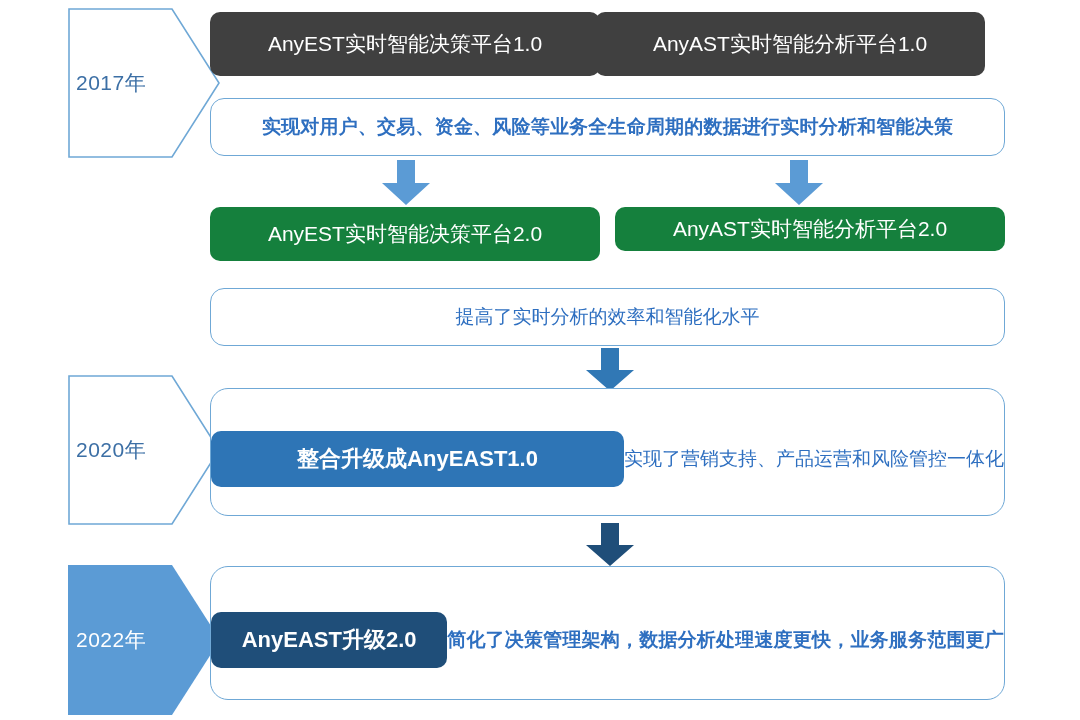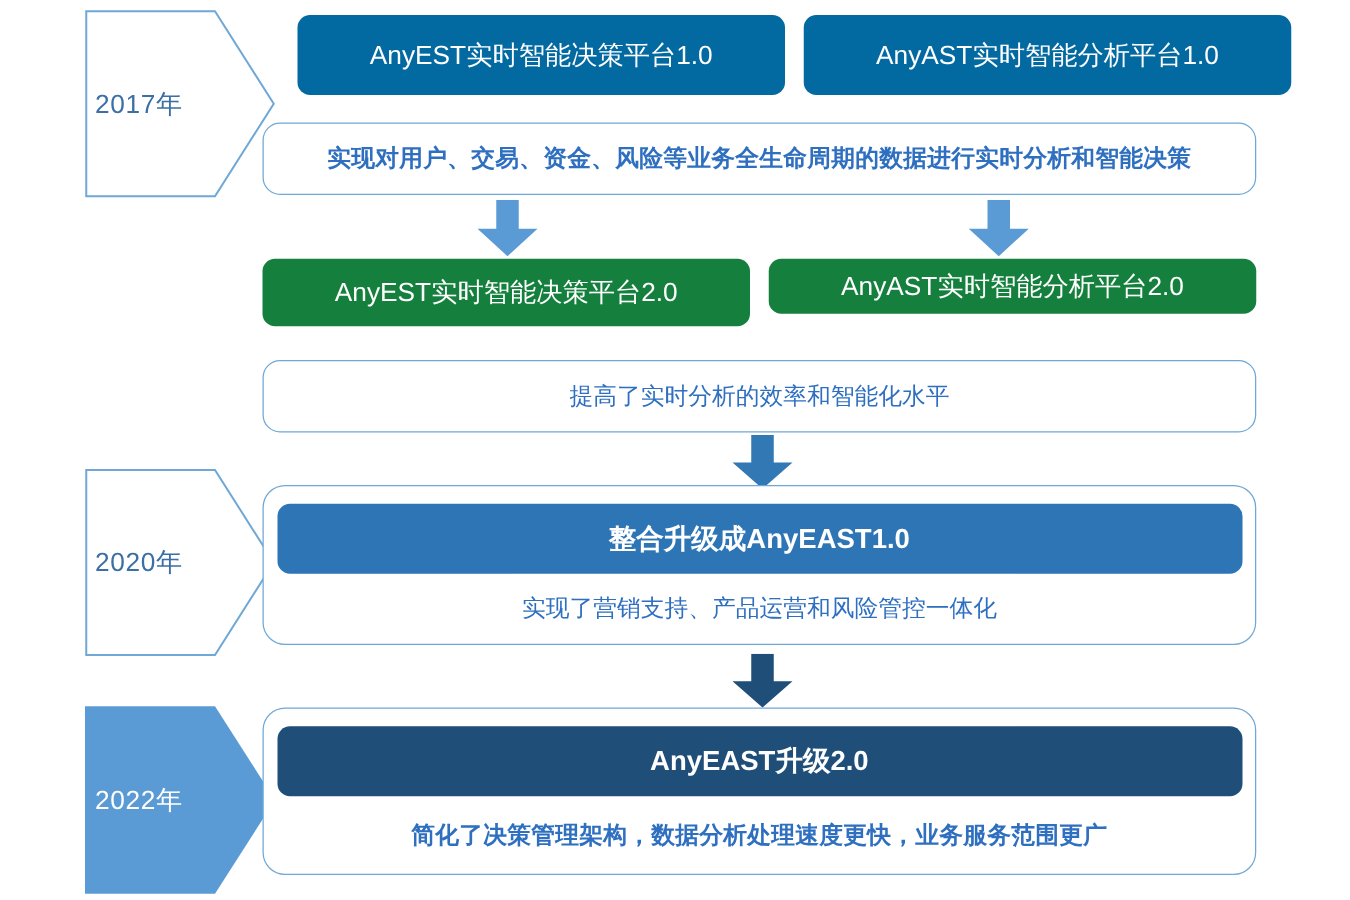--- a/index.html
+++ b/index.html
@@ -51,21 +51,21 @@
   .row { position: absolute; left: 210px; }
 
   .pill {
     border-radius: 10px;
     display: flex;
     align-items: center;
     justify-content: center;
     color: #ffffff;
     white-space: nowrap;
   }
-  .pill-l1 { background: #0369a1; font-size: 21px; margin-left: 28px; }
+  .pill-l1 { background: #404040; font-size: 21px; }
   .pill-l2 { background: #15803d; font-size: 21px; }
 
   .desc-card {
     border: 1.4px solid #6FA8D6;
     border-radius: 14px;
     background: #ffffff;
     display: flex;
     align-items: center;
     justify-content: center;
   }
@@ -76,21 +76,21 @@
     text-align: center;
   }
   .desc-text.bold { font-weight: bold; letter-spacing: 0.2px; }
 
   
   .group-card {
     border: 1.4px solid #6FA8D6;
     border-radius: 18px;
     background: #ffffff;
     display: flex;
-    flex-direction: column;
+    flex-direction: row;
     align-items: center;
     padding-top: 14px;
   }
   .group-head {
     width: 772px;
     height: 56px;
     border-radius: 10px;
     display: flex;
     align-items: center;
     justify-content: center;
@@ -135,21 +135,21 @@
   <div class="chevron filled" style="top:565px;">
     <svg viewBox="0 0 152 150">
       <path d="M0,0 L104,0 L152,75 L104,150 L0,150 Z" fill="#5B9BD5" stroke="none"></path>
     </svg>
     <span class="year-label">2022年</span>
   </div>
 
   <div class="row pill pill-l1" style="top:12px; width:390px; height:64px;">
     <span>AnyEST实时智能决策平台1.0</span>
   </div>
-  <div class="row pill pill-l1" style="top:12px; left:615px; width:390px; height:64px;">
+  <div class="row pill pill-l1" style="top:12px; left:595px; width:390px; height:64px;">
     <span>AnyAST实时智能分析平台1.0</span>
   </div>
   <div class="row desc-card" style="top:98px; width:795px; height:58px;">
     <span class="desc-text bold">实现对用户、交易、资金、风险等业务全生命周期的数据进行实时分析和智能决策</span>
   </div>
 
   <div class="arrow" style="top:160px; left:380px;">
     <svg width="52" height="46" viewBox="0 0 52 46">
       <path d="M17,0 L35,0 L35,23 L50,23 L26,45 L2,23 L17,23 Z" fill="#5B9BD5"></path>
     </svg>

